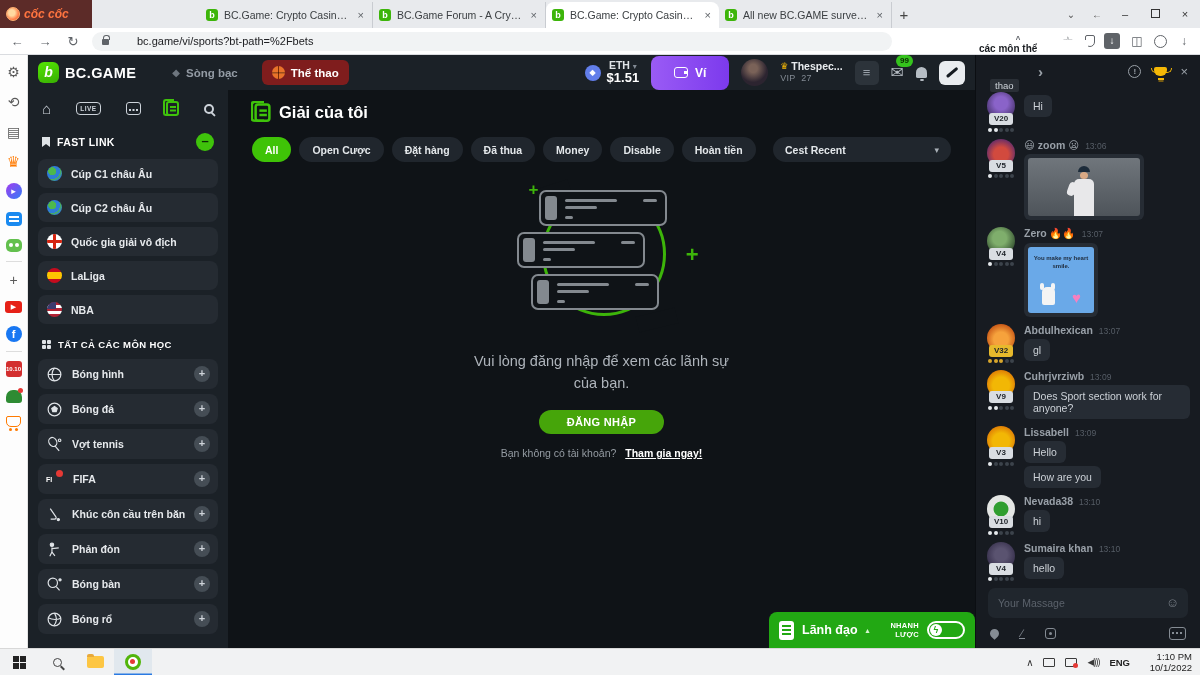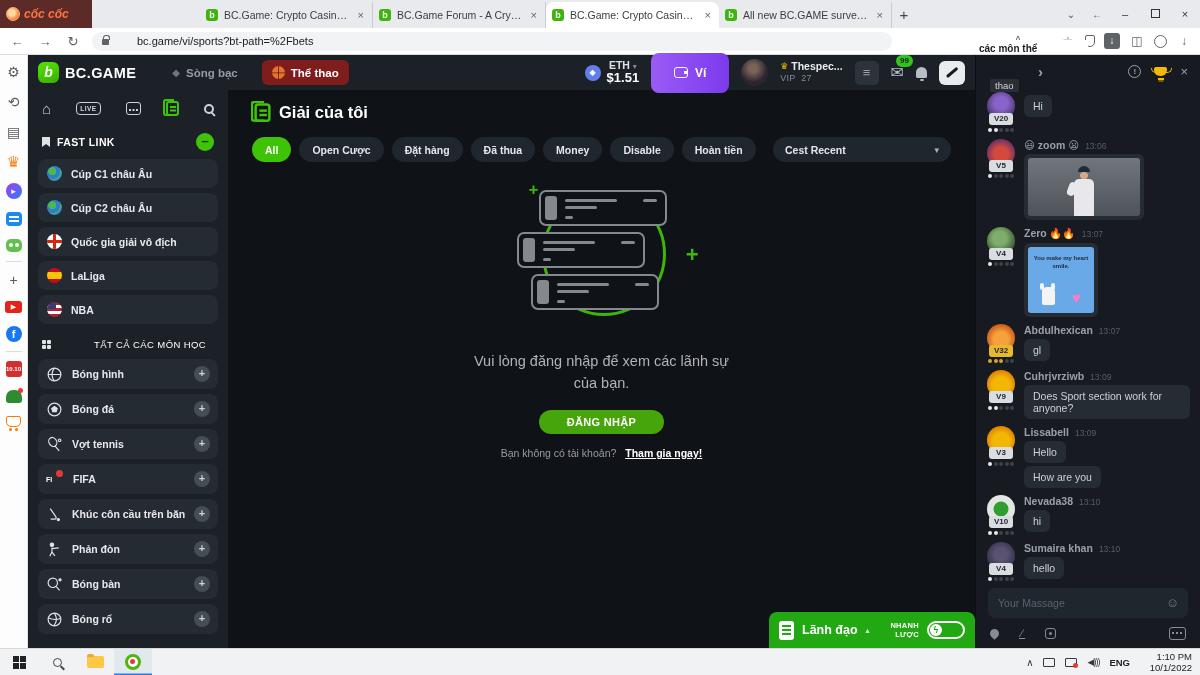--- a/index.html
+++ b/index.html
@@ -90,21 +90,21 @@
     background-image:linear-gradient(#00000055,#00000055),linear-gradient(90deg,transparent 46%,#7a2d08 46%,#7a2d08 54%,transparent 54%);
     background-size:100% 1.5px,100% 100%; background-repeat:no-repeat; background-position:center; }
   .hdr-right { margin-left:auto; display:flex; align-items:center; gap:12px; }
   .eth { display:flex; align-items:center; gap:6px; }
   .eth-ic { width:16px; height:16px; border-radius:50%; background:#627eea; color:#fff; font-size:8px;
     display:flex; align-items:center; justify-content:center; }
   .eth-col { text-align:center; line-height:1.15; }
   .eth-row1 { font-size:10.5px; font-weight:bold; color:#dfe3e7; }
   .eth-caret { color:#818993; font-size:8px; }
   .eth-bal { font-size:13px; font-weight:bold; color:#fff; }
-  .wallet-btn { width:78px; height:40px; border-radius:8px; background:linear-gradient(90deg,#9a5bf5,#7c3aed);
+  .wallet-btn { width:78px; height:34px; border-radius:8px; background:linear-gradient(90deg,#9a5bf5,#7c3aed);
     display:flex; align-items:center; justify-content:center; gap:7px; color:#fff;
     font-size:12px; font-weight:bold; }
   .wal-ic { width:14px; height:11px; border:1.6px solid #fff; border-radius:3px; position:relative; }
   .wal-ic::after { content:""; position:absolute; right:-1px; top:3px; width:4px; height:3px; background:#fff; }
   .avatar-h { width:27px; height:27px; border-radius:50%;
     background:radial-gradient(circle at 45% 35%, #7a6258 18%, #2c2430 60%); }
   .user-col { line-height:1.25; }
   .user-name { font-size:10.5px; font-weight:bold; color:#e8ebee; display:flex; gap:3px; align-items:center; }
   .crown { color:#f5b806; font-size:9px; }
   .user-vip { font-size:9px; color:#828a93; letter-spacing:.3px; }
@@ -154,21 +154,21 @@
   .flag-eng::after { content:""; position:absolute; inset:0;
     background:linear-gradient(90deg,transparent 40%,#d62612 40%,#d62612 60%,transparent 60%),
                linear-gradient(transparent 40%,#d62612 40%,#d62612 60%,transparent 60%); }
   .flag-esp { background:linear-gradient(#c60b1e 25%,#ffc400 25%,#ffc400 75%,#c60b1e 75%); }
   .flag-ita { background:linear-gradient(90deg,#009246 33%,#fff 33%,#fff 66%,#ce2b37 66%); }
   .flag-usa { background:linear-gradient(#b22234 20%,#fff 20%,#fff 40%,#b22234 40%,#b22234 60%,#fff 60%,#fff 80%,#b22234 80%); position:relative; overflow:hidden; }
   .flag-usa::after { content:""; position:absolute; left:0; top:0; width:60%; height:45%; background:#3c3b6e; }
   .allsports-row { display:flex; align-items:center; gap:7px; padding:10px 4px 9px 4px; }
   .grid-ic { width:9px; height:9px; display:grid; grid-template-columns:1fr 1fr; gap:1.5px; }
   .grid-ic span { background:#dfe3e7; border-radius:1px; }
-  .allsports-label { font-size:9.5px; font-weight:normal; color:#fff; letter-spacing:.4px;margin-left:36px; }
+  .allsports-label { font-size:9.5px; font-weight:bold; color:#fff; letter-spacing:.4px; }
   .sport { height:30px; background:#252b32; border-radius:8px; display:flex; align-items:center;
     gap:9px; padding:0 8px; margin-bottom:5px; font-size:10.5px; font-weight:bold; color:#e6e9ec; }
   .sport svg { flex:none; }
   .sport-label { flex:1; white-space:nowrap; overflow:hidden; }
   .plus-btn { width:16px; height:16px; border-radius:50%; background:#454d55; color:#cfd4da;
     font-size:11px; text-align:center; line-height:15px; flex:none; }
   .fifa-ic { width:18px; height:16px; position:relative; font-size:7px; font-weight:bold; color:#fff;
     line-height:18px; }
   .fifa-ic::after { content:""; position:absolute; right:1px; top:-1px; width:7px; height:7px;
     border-radius:50%; background:#e53935; }

